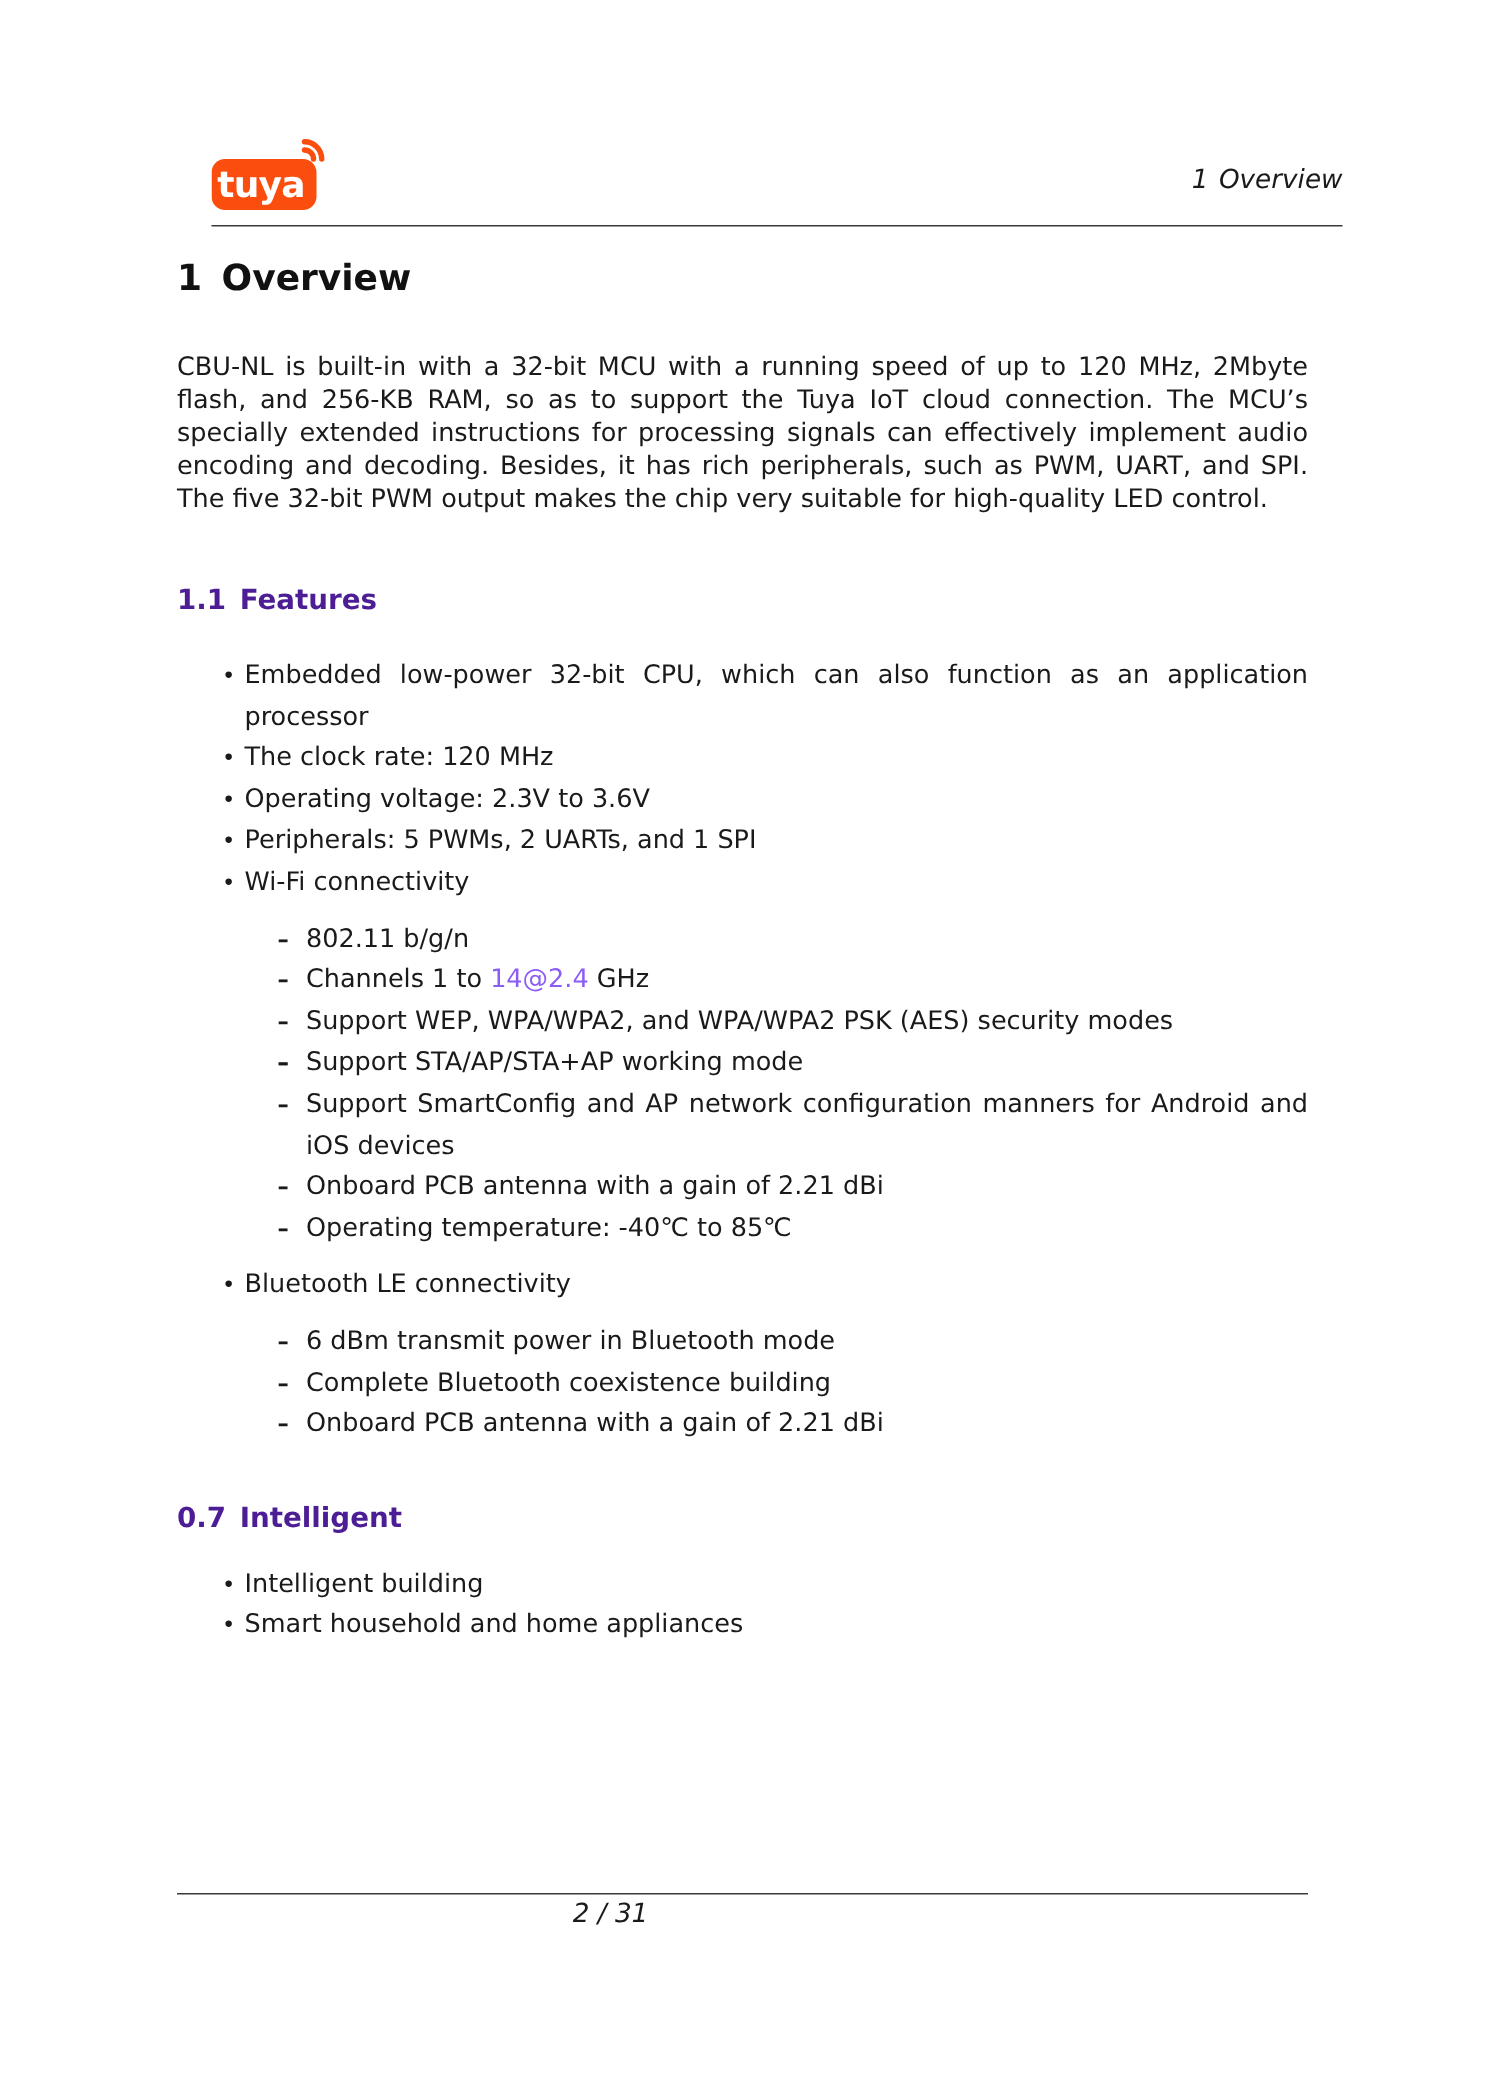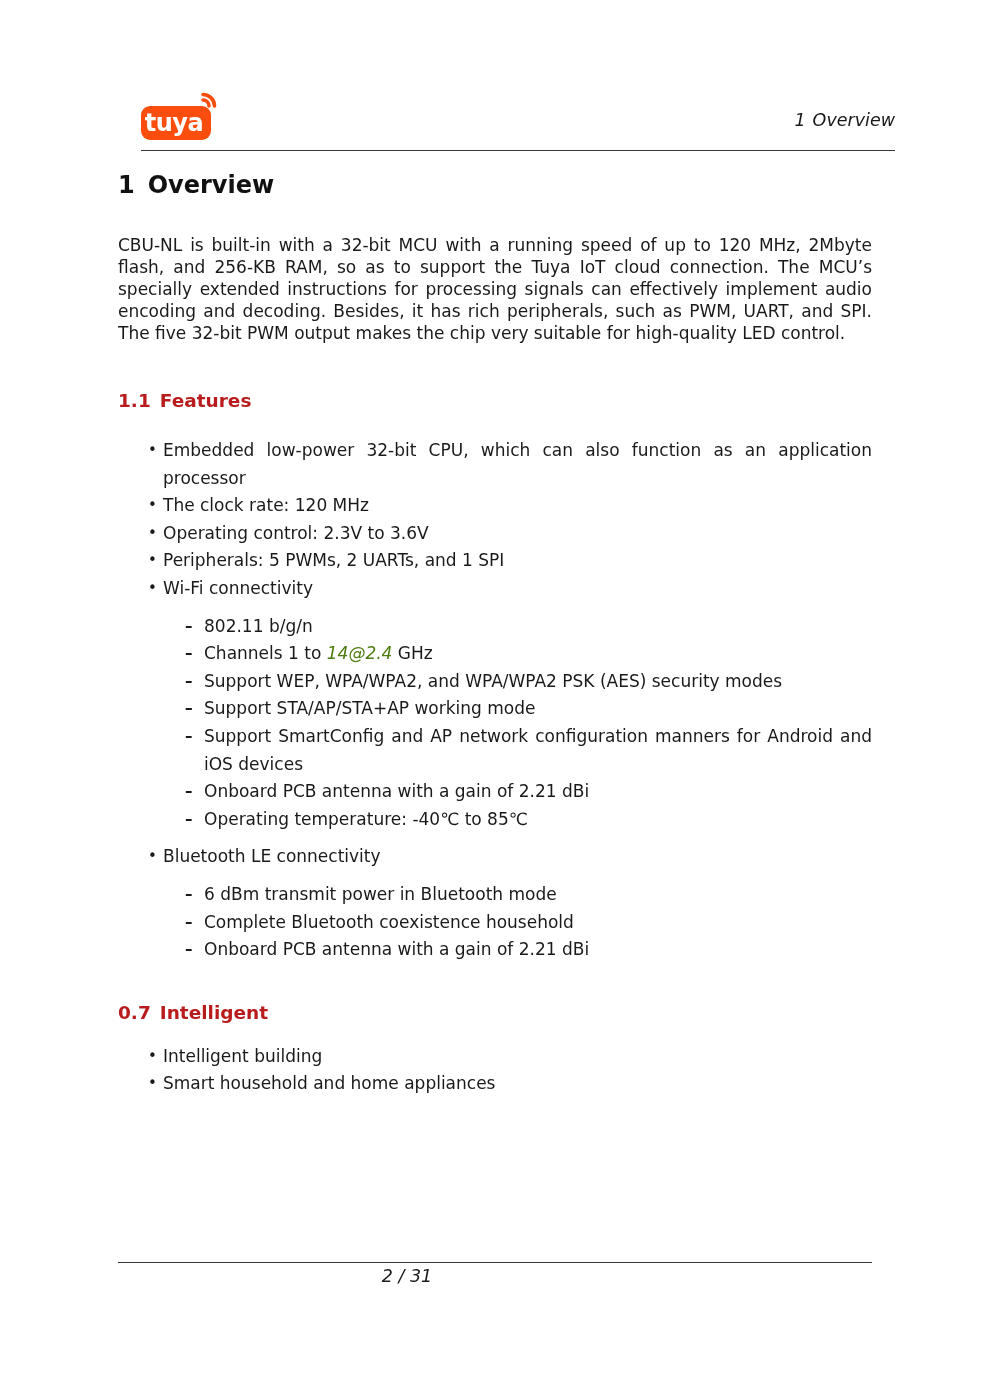--- a/index.html
+++ b/index.html
@@ -35,41 +35,41 @@
   }
   h1 .sec-num { margin-right: 13px; }
 
   p.intro {
     margin: 0; font-size: 17px; line-height: 22px;
     text-align: justify;
   }
 
   h2.sub-heading {
     font-size: 18.5px; font-weight: bold; line-height: 25px;
-    margin: 44px 0 0 0; color: #b91c1c;
+    margin: 44px 0 0 0; color: #4c1d95;
   }
   h2.sub-heading.apps { margin-top: 36px; }
   h2 .sec-num { margin-right: 9px; }
 
   ul.blist {
     list-style: none; margin: 24px 0 0 0; padding: 0;
     font-size: 17px; line-height: 27.6px;
   }
   ul.blist.apps { margin-top: 18px; }
   ul.blist > li { position: relative; padding-left: 45px; text-align: justify; }
   .marker {
     position: absolute; left: 30px; top: 0;
     font-size: 15px; line-height: 27.6px;
   }
 
   ul.sublist { list-style: none; margin: 10px 0 10px 0; padding: 0; }
   ul.sublist > li { position: relative; padding-left: 41px; text-align: justify; }
   ul.sublist .marker { left: 22px; font-weight: bold; font-size: 15px; }
 
-  a.doclink, span.doclink { color: #4d7c0f; text-decoration: none; cursor: pointer; font-style: italic; }
+  a.doclink, span.doclink { color: #8b5cf6; text-decoration: none; cursor: pointer; }
 
   
   .footer-rule {
     position: absolute; left: 118px; width: 754px; top: 1262px;
     border-top: 1.4px solid #3a3a3a;
   }
   .footer-label {
     position: absolute; left: 0; top: 1266px; width: 814px;
     text-align: center; font-style: italic; font-size: 17.5px;
   }
@@ -110,21 +110,21 @@
       <li>
         <span class="marker">•</span>
         <span>Embedded low-power 32-bit CPU, which can also function as an application processor</span>
       </li>
       <li>
         <span class="marker">•</span>
         <span>The clock rate: 120 MHz</span>
       </li>
       <li>
         <span class="marker">•</span>
-        <span>Operating control: 2.3V to 3.6V</span>
+        <span>Operating voltage: 2.3V to 3.6V</span>
       </li>
       <li>
         <span class="marker">•</span>
         <span>Peripherals: 5 PWMs, 2 UARTs, and 1 SPI</span>
       </li>
       <li>
         <span class="marker">•</span>
         <span>Wi-Fi connectivity</span>
         <ul class="sublist">
           <li>
@@ -163,21 +163,21 @@
       <li>
         <span class="marker">•</span>
         <span>Bluetooth LE connectivity</span>
         <ul class="sublist">
           <li>
             <span class="marker">–</span>
             <span>6 dBm transmit power in Bluetooth mode</span>
           </li>
           <li>
             <span class="marker">–</span>
-            <span>Complete Bluetooth coexistence household</span>
+            <span>Complete Bluetooth coexistence building</span>
           </li>
           <li>
             <span class="marker">–</span>
             <span>Onboard PCB antenna with a gain of 2.21 dBi</span>
           </li>
         </ul>
       </li>
     </ul>
 
     <h2 class="sub-heading apps">

